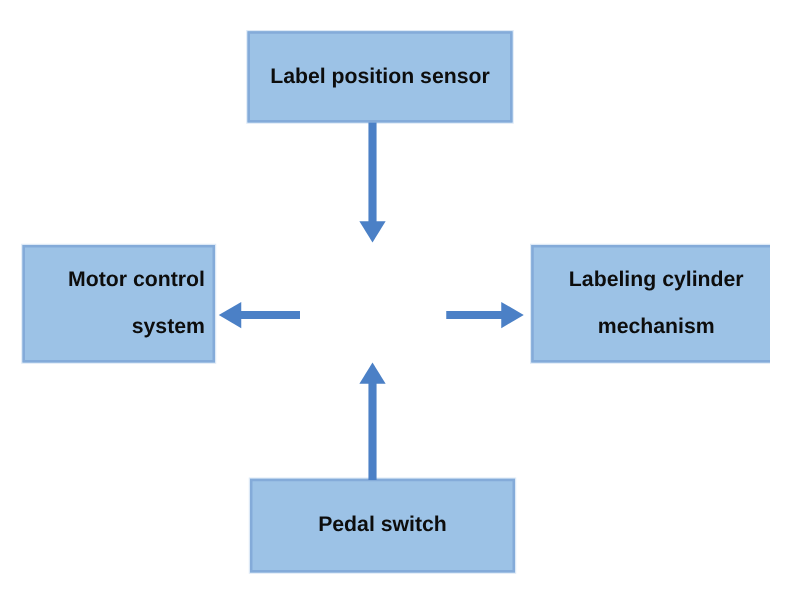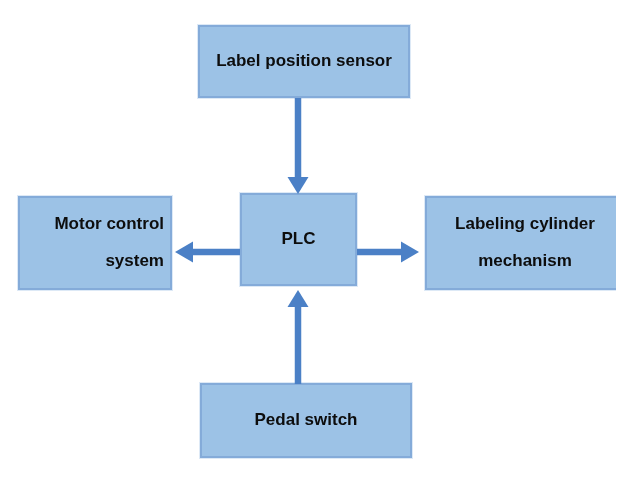--- a/index.html
+++ b/index.html
@@ -47,23 +47,20 @@
 <div class="canvas">
 
   <div class="node node-sensor">
     <span>Label position sensor</span>
   </div>
 
   <div class="node node-motor">
     <span>Motor control system</span>
   </div>
 
-  <div class="node node-plc">
-    <span>PLC</span>
-  </div>
 
   <div class="node node-cylinder">
     <span>Labeling cylinder mechanism</span>
   </div>
 
   <div class="node node-pedal">
     <span>Pedal switch</span>
   </div>
 
   <svg class="arrows" viewBox="0 0 640 480" xmlns="http://www.w3.org/2000/svg">

